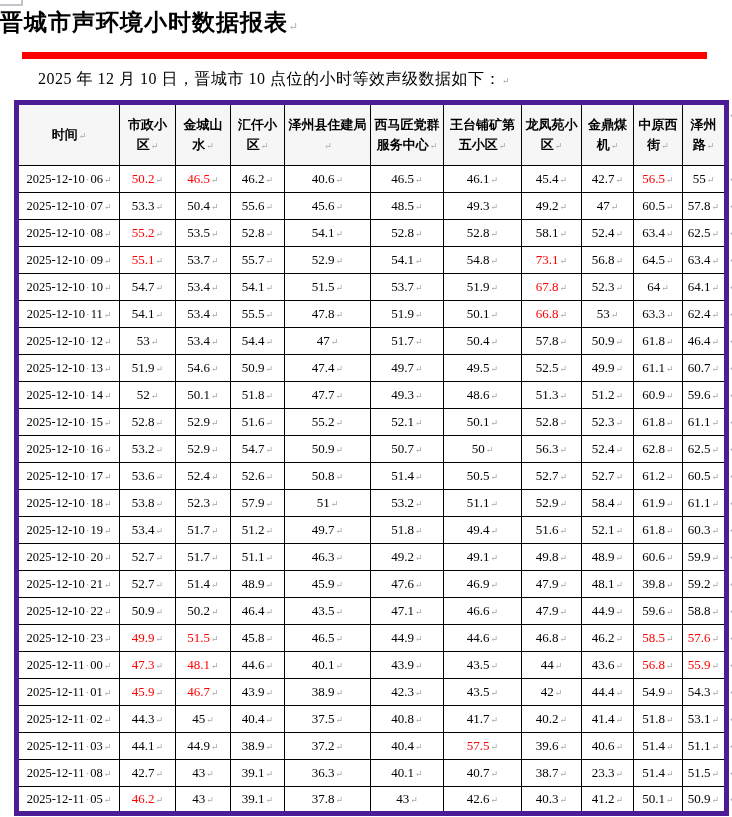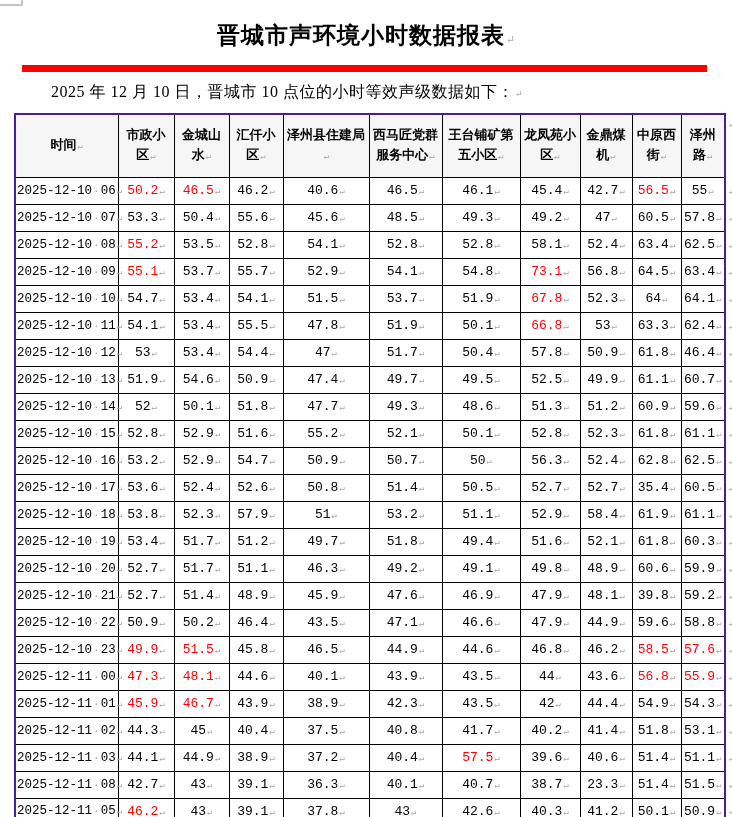--- a/index.html
+++ b/index.html
@@ -7,35 +7,35 @@
   body {
     width:732px; height:817px; position:relative; overflow:hidden;
     font-family:"Liberation Serif","DejaVu Serif",serif; color:#000;
   }
   
   .corner-artifact {
     position:absolute; left:0; top:0; width:23px; height:6px;
     border-right:2px solid #c3c3c9; border-bottom:2px solid #c3c3c9;
   }
   .title {
-    margin-top:20px; text-align:center;
+    margin-top:7px; 
     font-size:23px; font-weight:bold; letter-spacing:1px;
   }
   .mark { 
     color:#a8a8a8; font-size:9px; font-weight:normal; margin-left:1px;
     letter-spacing:0;
   }
   .title .mark { font-size:11px; }
   .red-bar { margin:14px 0 0 22px; width:685px; height:7px; }
   .intro {
-    margin:10px 0 0 51px; font-size:16px; letter-spacing:0.5px;
+    margin:10px 0 0 38px; font-size:16px; letter-spacing:0.5px;
   }
   table {
     margin:10px 0 0 14px; border-collapse:collapse; table-layout:fixed;
-    width:710px; border:2px solid #4c1d95;font-family:Liberation Mono, monospace;
+    width:710px; border:5px solid #4c1d95;
   }
   col.c-time { width:103px; } col.c1 { width:56px; } col.c2 { width:55px; }
   col.c3 { width:54px; } col.c4 { width:86px; } col.c5 { width:73px; }
   col.c6 { width:78px; } col.c7 { width:60px; } col.c8 { width:52px; }
   col.c9 { width:49px; } col.c10 { width:44px; }
   th, td { border:1px solid #000; text-align:center; vertical-align:middle; }
   th {
     height:63px; font-size:13px; font-weight:bold; background:#f6f6f6;
     line-height:1.55; padding:1px 2px; word-break:break-all;
   }
@@ -237,21 +237,21 @@
       <tr>
         <td class="time-cell"><span>2025-12-10</span><span class="sep-dot">·</span><span>17</span><span class="mark">↵</span></td>
         <td><span class="val">53.6</span><span class="mark">↵</span></td>
         <td><span class="val">52.4</span><span class="mark">↵</span></td>
         <td><span class="val">52.6</span><span class="mark">↵</span></td>
         <td><span class="val">50.8</span><span class="mark">↵</span></td>
         <td><span class="val">51.4</span><span class="mark">↵</span></td>
         <td><span class="val">50.5</span><span class="mark">↵</span></td>
         <td><span class="val">52.7</span><span class="mark">↵</span></td>
         <td><span class="val">52.7</span><span class="mark">↵</span></td>
-        <td><span class="val">35.4</span><span class="mark">↵</span></td>
+        <td><span class="val">61.2</span><span class="mark">↵</span></td>
         <td class="last"><span class="val">60.5</span><span class="mark">↵</span><span class="row-end-mark">↵</span></td>
       </tr>
       <tr>
         <td class="time-cell"><span>2025-12-10</span><span class="sep-dot">·</span><span>18</span><span class="mark">↵</span></td>
         <td><span class="val">53.8</span><span class="mark">↵</span></td>
         <td><span class="val">52.3</span><span class="mark">↵</span></td>
         <td><span class="val">57.9</span><span class="mark">↵</span></td>
         <td><span class="val">51</span><span class="mark">↵</span></td>
         <td><span class="val">53.2</span><span class="mark">↵</span></td>
         <td><span class="val">51.1</span><span class="mark">↵</span></td>

